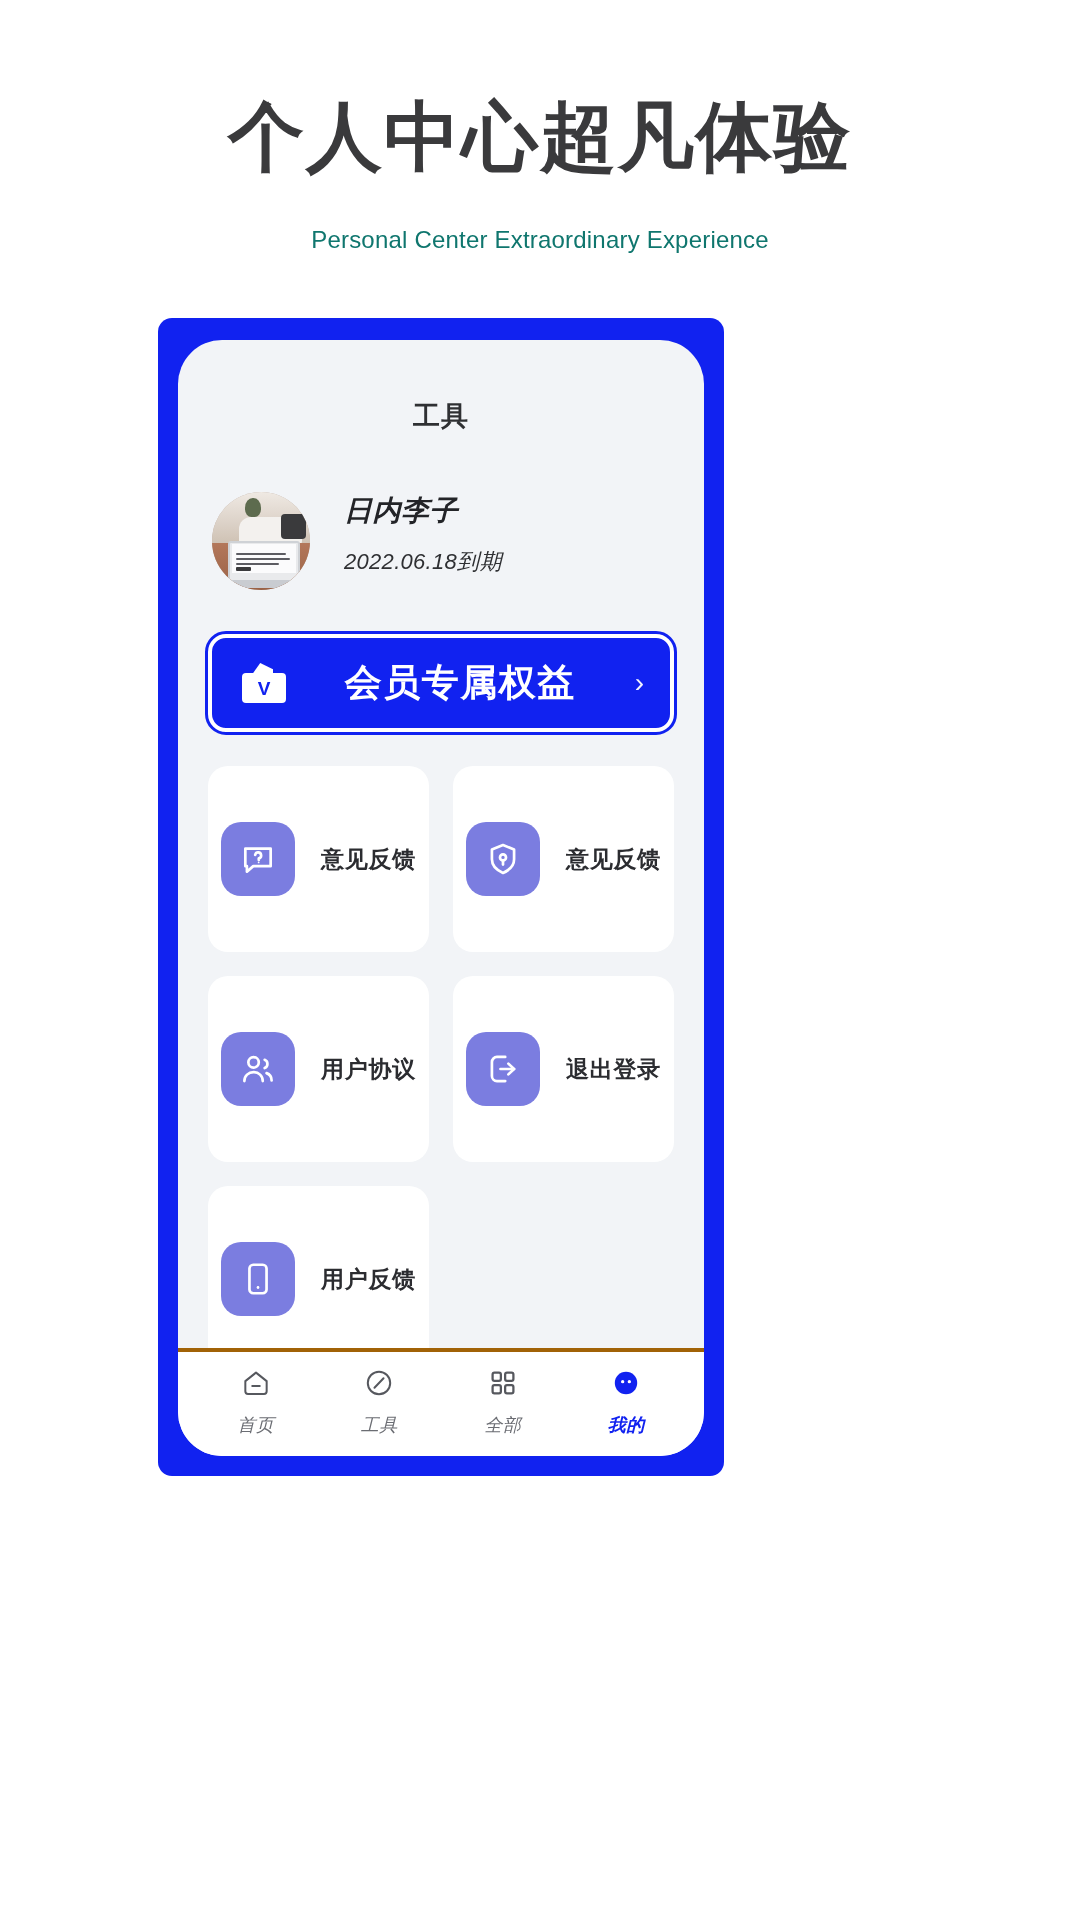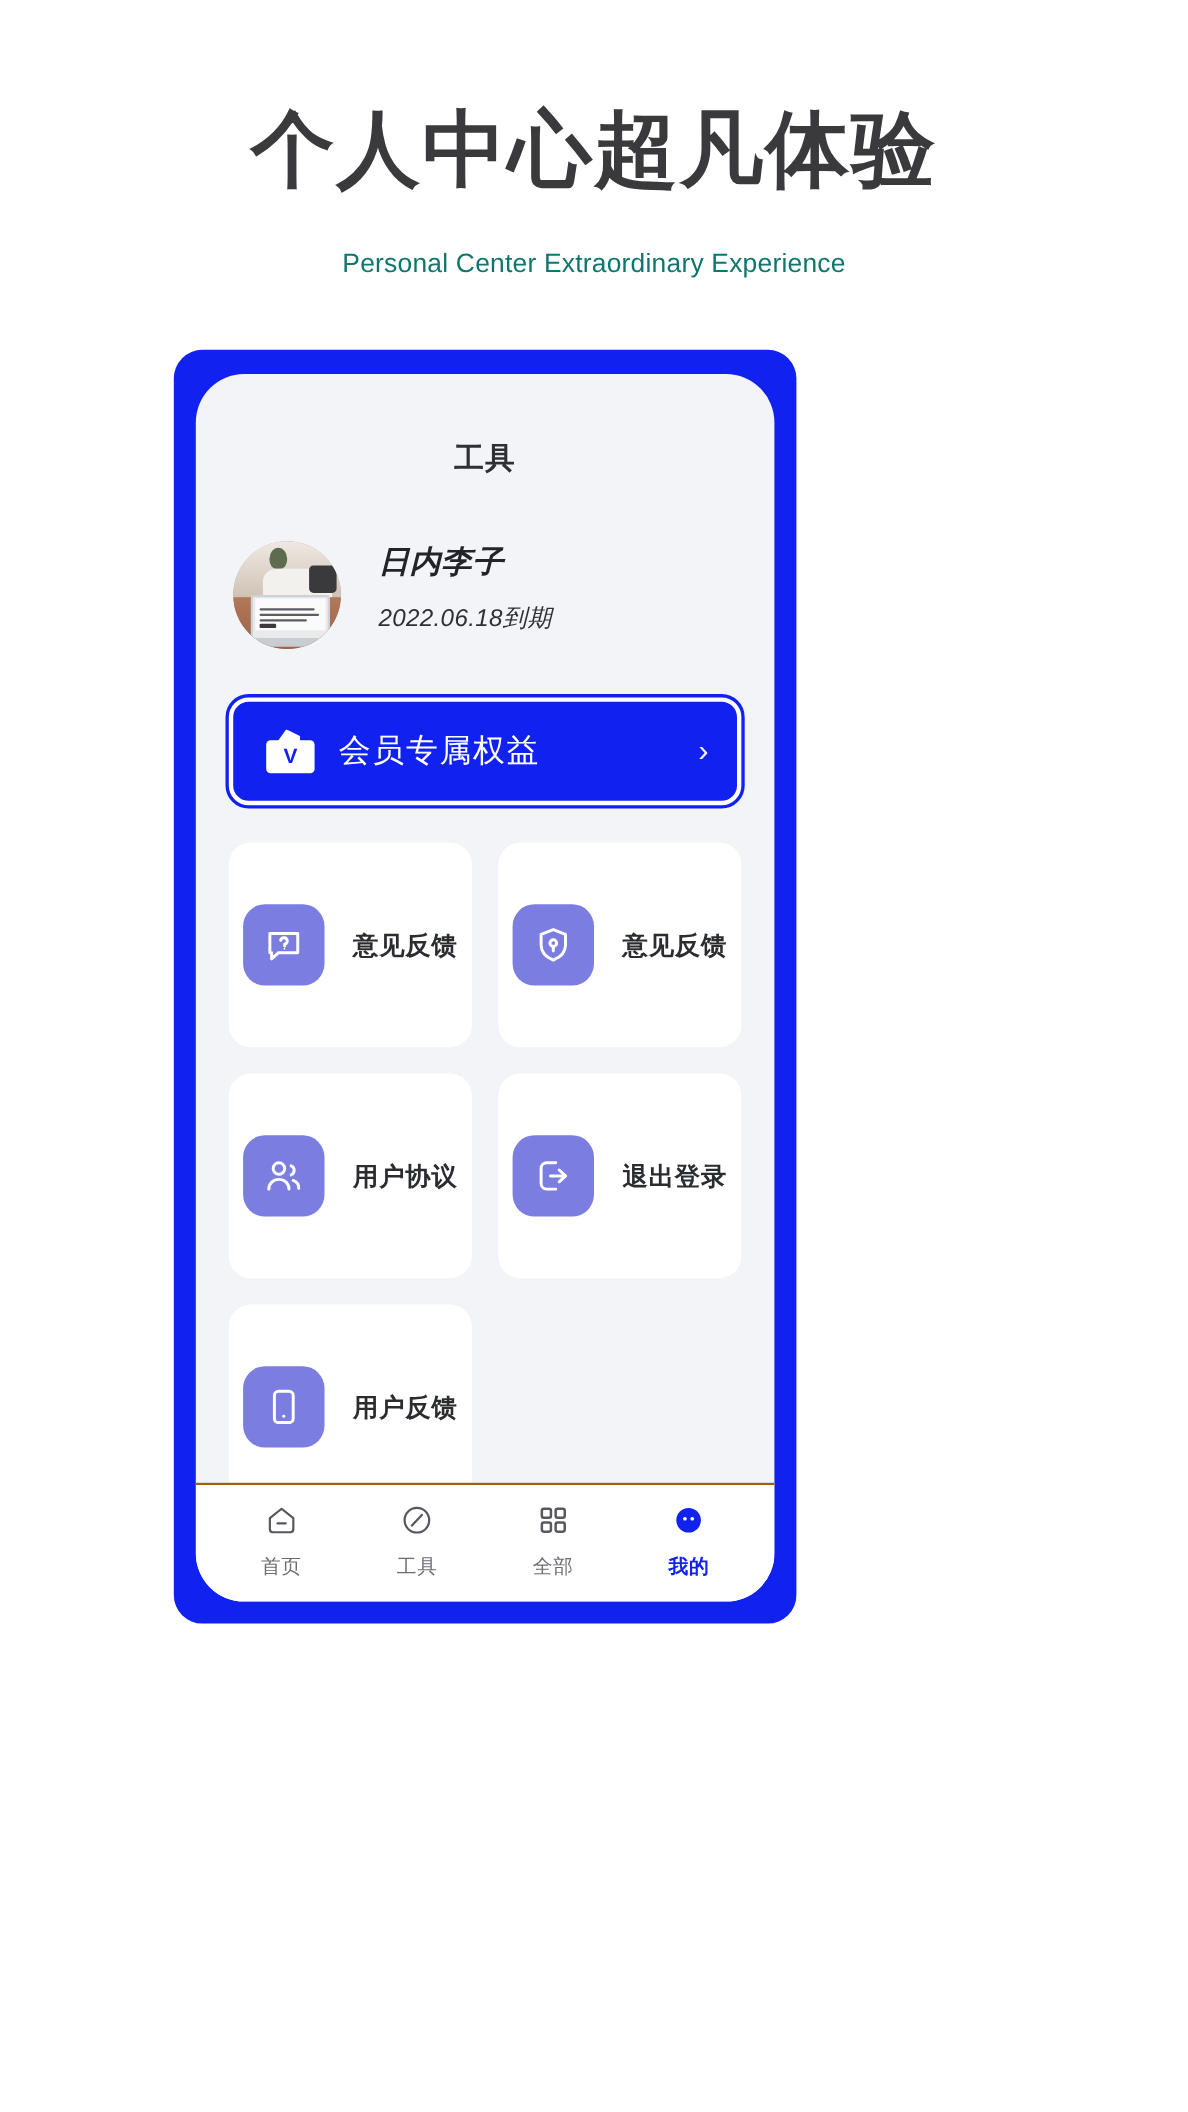--- a/index.html
+++ b/index.html
@@ -25,21 +25,21 @@
     margin-top: 48px;
     font-size: 24px; line-height: 1.2; font-weight: 400;
     color: #0f766e; letter-spacing: .2px;
   }
 
   
   .phone {
     position: absolute; left: 158px; top: 318px;
     width: 566px; height: 1158px;
     background: #1122F0;
-    border-radius: 26px;
+    border-radius: 14px;
     padding: 22px 20px 20px 20px;
   }
   .screen {
     position: relative;
     width: 100%; height: 100%;
     background: #F2F4F7;
     border-radius: 44px;
     overflow: hidden;
     display: flex; flex-direction: column;
   }
@@ -149,21 +149,21 @@
     background: #ffffff;
     clip-path: polygon(0% 100%, 42% 0%, 100% 48%, 100% 100%);
   }
   .vip-icon .vletter {
     position: absolute; left: 0; bottom: 0; width: 44px; height: 30px;
     display: flex; align-items: center; justify-content: center;
     color: #1122F0; font-size: 19px; font-weight: 700; line-height: 1;
   }
   .vip-label {
     flex: 1 1 auto;
-    font-size: 29px; font-weight: 400; color: #ffffff; letter-spacing: 1.5px;
+    font-size: 37px; font-weight: 700; color: #ffffff; letter-spacing: 1.5px; text-align: center;
   }
   .vip-chevron {
     flex: 0 0 auto; color: #ffffff; font-size: 28px; font-weight: 400;
     line-height: 1; opacity: .95;
   }
 
   
   .grid {
     margin-top: 34px;
     display: grid;
@@ -189,21 +189,22 @@
     font-size: 23px; font-weight: 700; color: #2b2c30; letter-spacing: .8px;
   }
 
   
   .tabbar {
     flex: 0 0 auto;
     height: 108px;
     background: #ffffff;
     display: flex; align-items: center;
     padding: 0 16px 6px 16px;
-    border-top: 2px solid #a16207;
+    border-top: 4px solid #a16207;
+    font-style: italic;
   }
   .tab {
     flex: 1 1 0; display: flex; flex-direction: column;
     align-items: center; justify-content: center; gap: 12px;
   }
   .tab-icon { width: 36px; height: 36px; display: flex; align-items: center; justify-content: center; }
   .tab-label { font-size: 18px; font-weight: 400; color: #6b6d73; letter-spacing: .5px; }
   .tab.active .tab-label { color: #1122F0; font-weight: 700; }
 </style>
 </head>

